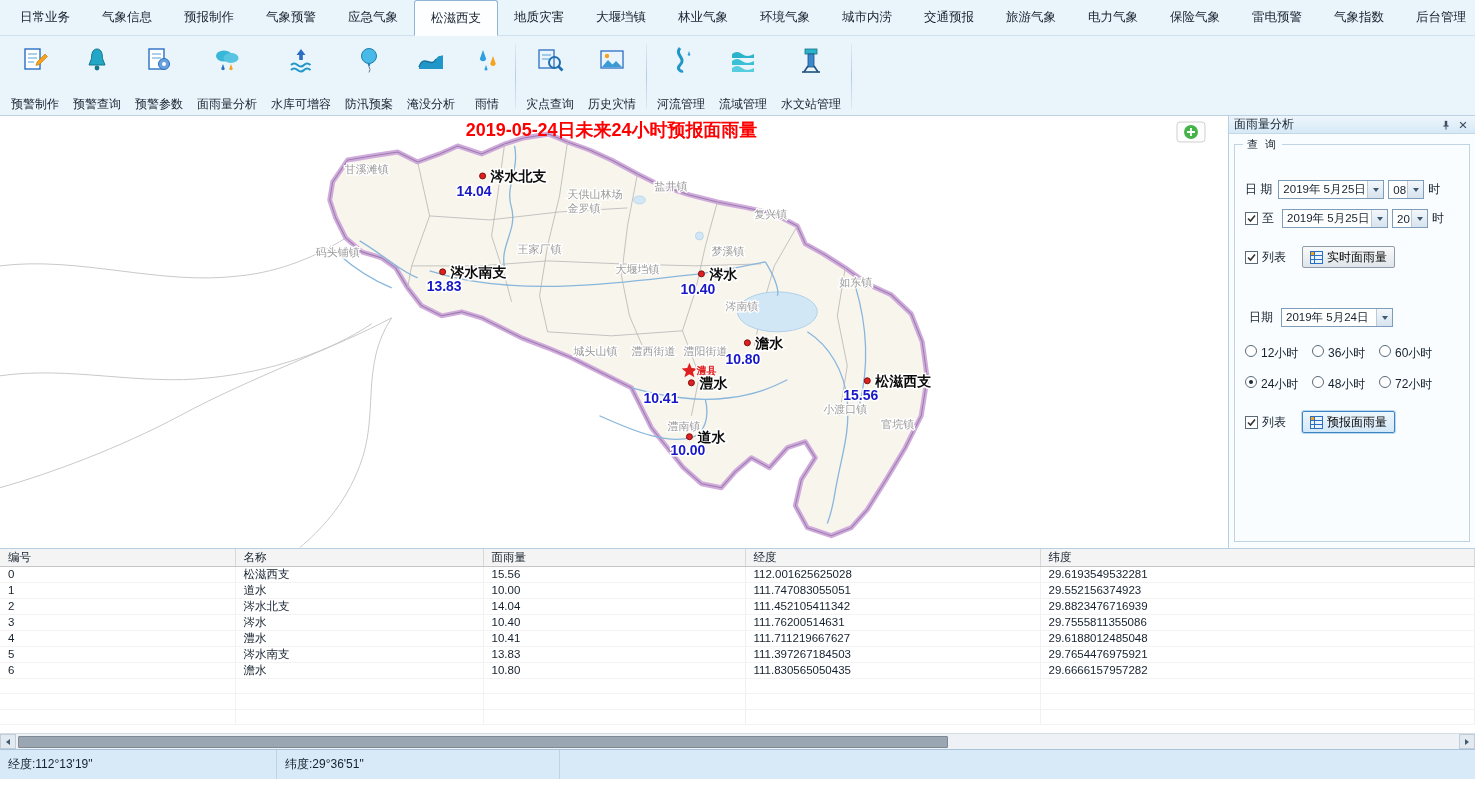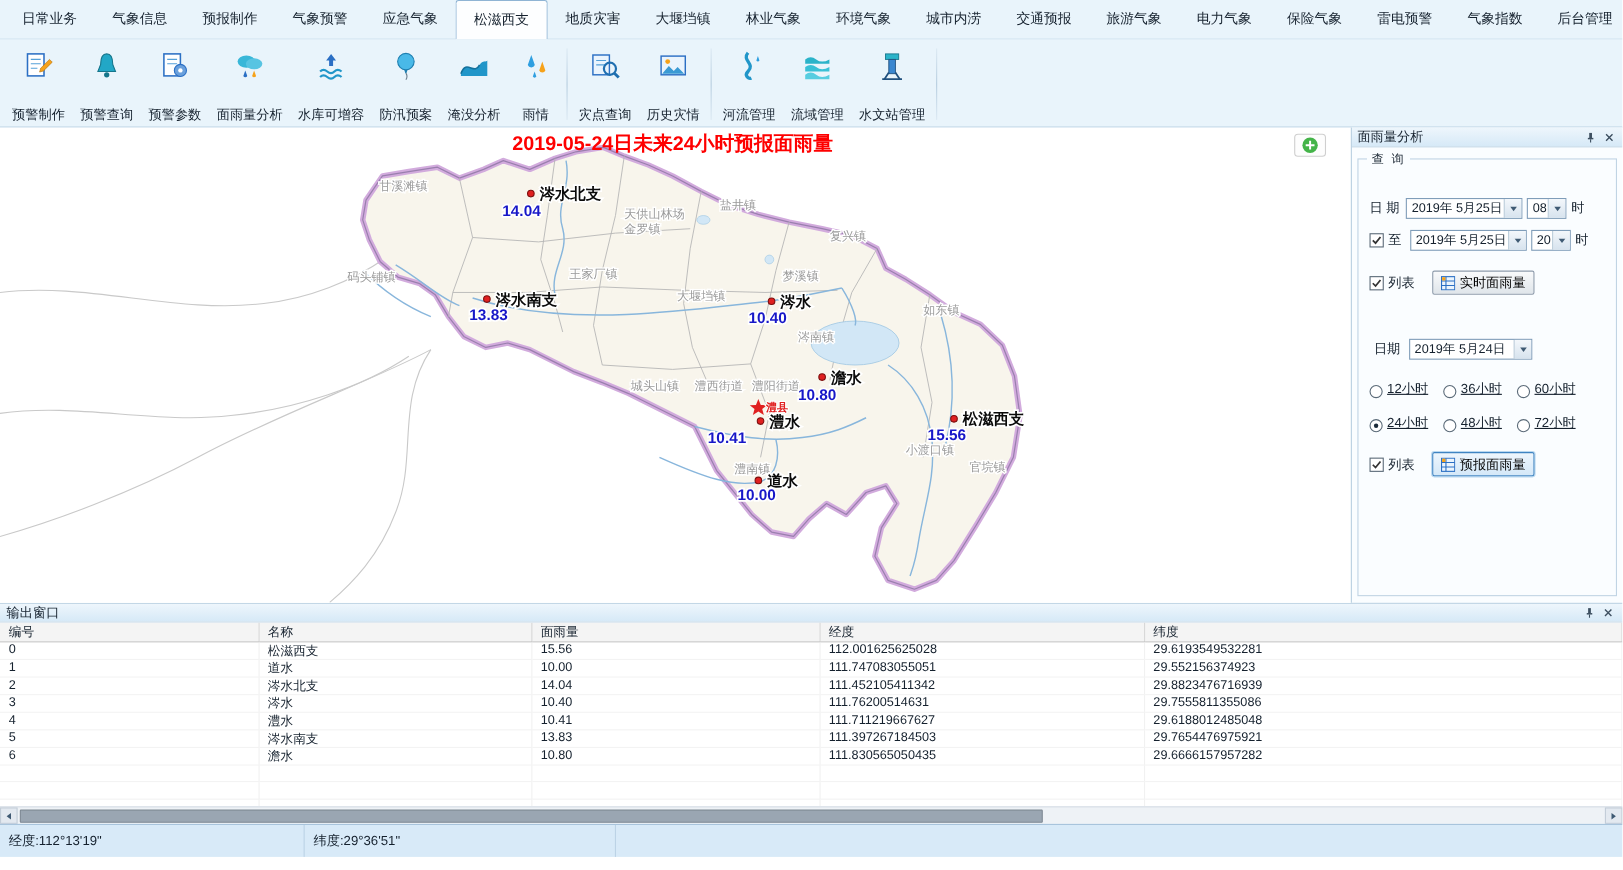--- a/index.html
+++ b/index.html
@@ -54,21 +54,21 @@
   .dd-btn { margin-left:auto; width:16px; height:100%; background:linear-gradient(#f3f7fb,#d7e3ee); border-left:1px solid #b9cbd9; display:flex; align-items:center; justify-content:center; }
   .tri { width:0; height:0; border-left:3.5px solid transparent; border-right:3.5px solid transparent; border-top:4px solid #3f5a73; }
   .w-date { width:106px; margin-left:6px; }
   .w-hour { width:36px; margin-left:4px; }
   .w-fdate { width:112px; margin-left:8px; }
   .suffix { margin-left:4px; }
   .checkbox { width:13px; height:13px; border:1px solid #5a6a78; background:#fff; display:inline-flex; align-items:center; justify-content:center; margin-right:4px; flex:0 0 auto; }
   .checkbox svg { width:11px; height:11px; }
   .radio { width:12px; height:12px; border:1px solid #5a6a78; border-radius:50%; background:#fff; display:inline-block; position:relative; margin-right:4px; flex:0 0 auto; }
   .radio.checked::after { content:""; position:absolute; left:3px; top:3px; width:4px; height:4px; border-radius:50%; background:#1b2b3a; }
-  .radio-item { display:inline-flex; align-items:flex-end; width:67px; font-size:12px;text-decoration:underline; }
+  .radio-item { display:inline-flex; align-items:flex-start; width:67px; font-size:12px; }
   .btn { height:22px; display:inline-flex; align-items:center; gap:4px; padding:0 7px; font-size:12px; background:linear-gradient(#f9fafb,#dfe5ea); border:1px solid #8e9bab; border-radius:2px; }
   .btn svg { width:13px; height:13px; }
   .btn.focus-blue { border:1px solid #3f84c2; background:linear-gradient(#eef6fd,#d4e8f8); box-shadow:0 0 0 1px #b9d8f0; }
   .gap-top-lg { margin-top:26px; }
   .gap-top-md { margin-top:18px; }
 
   
   .output { height:201px; display:flex; flex-direction:column; border-top:1px solid #b7cfe0; flex:0 0 auto; background:#fff; }
   .output-header { height:17px; background:linear-gradient(#eef6fc,#d6e9f7); display:flex; align-items:center; padding:0 6px; font-size:12px; border-bottom:1px solid #c3d7e7; }
   .table-wrap { flex:1; overflow:hidden; }
@@ -486,36 +486,20 @@
               </svg>
               <span>预报面雨量</span>
             </button>
           </div>
         </fieldset>
       </div>
     </div>
   </div>
 
   <div class="output">
-    <div class="output-header">
-      <span>输出窗口</span>
-      <span class="ph-spacer"></span>
-      <span class="ph-ico">
-        <svg viewBox="0 0 12 12">
-          <rect x="4.5" y="1" width="3" height="6" fill="#3d4f60"></rect>
-          <rect x="3" y="6.4" width="6" height="1.6" fill="#3d4f60"></rect>
-          <line x1="6" y1="8" x2="6" y2="11.5" stroke="#3d4f60" stroke-width="1.2"></line>
-        </svg>
-      </span>
-      <span class="ph-ico">
-        <svg viewBox="0 0 12 12">
-            <path d="M2.5 2.5 L9.5 9.5 M9.5 2.5 L2.5 9.5" stroke="#3d4f60" stroke-width="1.5"></path>
-          </svg>
-      </span>
-    </div>
     <div class="table-wrap">
       <table>
         <colgroup>
             <col style="width:235px">
             <col style="width:248px">
             <col style="width:262px">
             <col style="width:295px">
             <col>
           </colgroup>
         <thead>

